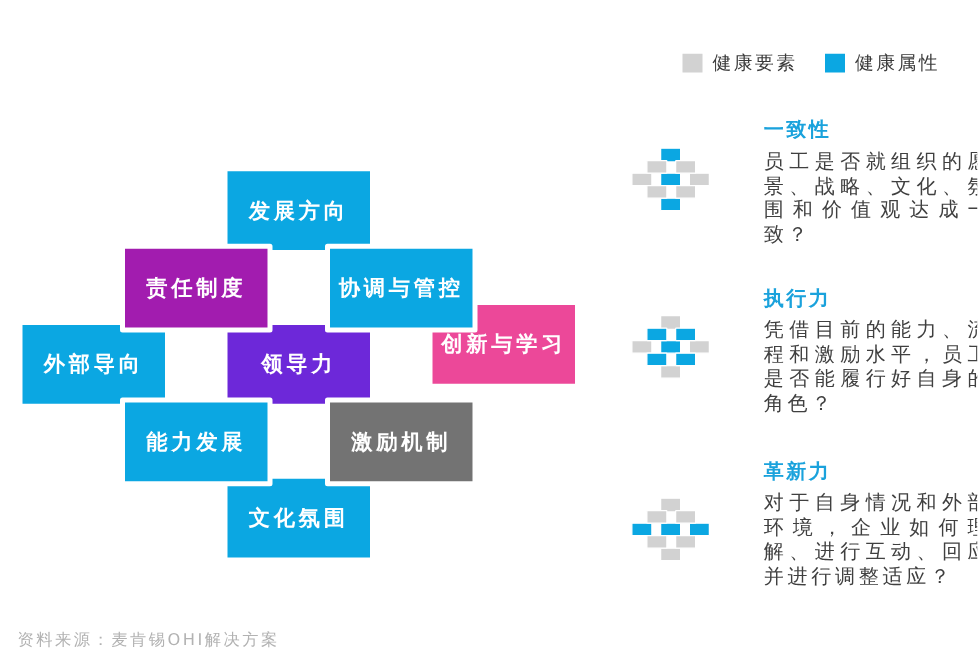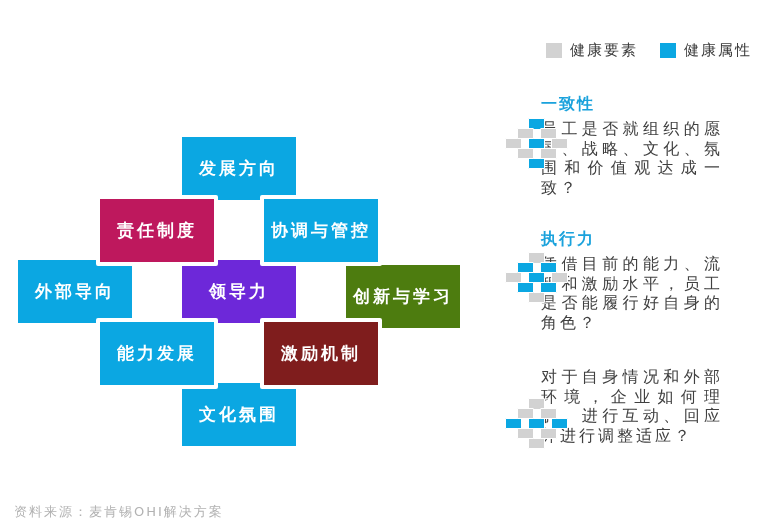--- a/index.html
+++ b/index.html
@@ -44,21 +44,21 @@
   }
   
   .attr-section{position:absolute;left:505px;width:272px;}
   .attr-section.s1{top:94px;}
   .attr-section.s2{top:229px;}
   .attr-section.s3{top:367px;}
   .attr-icon{position:absolute;left:0;width:64px;height:51px;}
   .s1 .attr-icon{top:24px;}
   .s2 .attr-icon{top:23px;}
   .s3 .attr-icon{top:31px;}
-  .attr-text{margin-left:36px;}
+  .attr-text{margin-left:106px;}
   .attr-name{
     font-size:16px;font-weight:bold;color:#1aa2dc;
     letter-spacing:2px;margin-bottom:4px;
   }
   .attr-desc{
     font-size:16px;color:#404040;line-height:19.5px;
     letter-spacing:3px;width:182px;text-align:justify;
   }
   
   .source{
@@ -80,26 +80,26 @@
     <div class="legend-item">
       <span class="swatch swatch-blue"></span>
       <span class="legend-label">健康属性</span>
     </div>
   </div>
 
   <div class="org-diagram" id="org-diagram">
       <div class="lattice-box" style="left: 178px; top: 0px; width: 122px; height: 71px; background: rgb(11, 167, 226);">发展方向</div>
       <div class="lattice-box" style="left: 14px; top: 123px; width: 122px; height: 71px; background: rgb(11, 167, 226);">外部导向</div>
       <div class="lattice-box" style="left: 178px; top: 123px; width: 122px; height: 71px; background: #6d28d9;">领导力</div>
-      <div class="lattice-box" style="left: 342px; top: 128px; width: 122px; height: 71px; background: #4d7c0f;">创新与学习</div>
+      <div class="lattice-box" style="left: 342px; top: 107px; width: 122px; height: 71px; background: #ec4899;">创新与学习</div>
       <div class="lattice-box" style="left: 178px; top: 246px; width: 122px; height: 71px; background: rgb(11, 167, 226);">文化氛围</div>
-      <div class="lattice-box" style="left: 96px; top: 61.5px; width: 122px; height: 71px; background: #be185d;">责任制度</div>
+      <div class="lattice-box" style="left: 96px; top: 61.5px; width: 122px; height: 71px; background: #a21caf;">责任制度</div>
       <div class="lattice-box" style="left: 260px; top: 61.5px; width: 122px; height: 71px; background: rgb(11, 167, 226);">协调与管控</div>
       <div class="lattice-box" style="left: 96px; top: 184.5px; width: 122px; height: 71px; background: rgb(11, 167, 226);">能力发展</div>
-      <div class="lattice-box" style="left: 260px; top: 184.5px; width: 122px; height: 71px; background: #7f1d1d;">激励机制</div>
+      <div class="lattice-box" style="left: 260px; top: 184.5px; width: 122px; height: 71px; background: #737373;">激励机制</div>
     </div>
 
   <div class="attr-section s1">
     <div class="attr-icon">
         <div class="mini-box" style="left: 23px; top: 0px; width: 17px; height: 11.5px; background: rgb(11, 167, 226);"></div>
         <div class="mini-box" style="left: 0px; top: 19.8px; width: 17px; height: 11.5px; background: rgb(210, 210, 210);"></div>
         <div class="mini-box" style="left: 23px; top: 19.8px; width: 17px; height: 11.5px; background: rgb(11, 167, 226);"></div>
         <div class="mini-box" style="left: 46px; top: 19.8px; width: 17px; height: 11.5px; background: rgb(210, 210, 210);"></div>
         <div class="mini-box" style="left: 23px; top: 39.6px; width: 17px; height: 11.5px; background: rgb(11, 167, 226);"></div>
         <div class="mini-box" style="left: 11.5px; top: 9.9px; width: 17px; height: 11.5px; background: rgb(210, 210, 210);"></div>
@@ -137,19 +137,20 @@
         <div class="mini-box" style="left: 0px; top: 19.8px; width: 17px; height: 11.5px; background: rgb(11, 167, 226);"></div>
         <div class="mini-box" style="left: 23px; top: 19.8px; width: 17px; height: 11.5px; background: rgb(11, 167, 226);"></div>
         <div class="mini-box" style="left: 46px; top: 19.8px; width: 17px; height: 11.5px; background: rgb(11, 167, 226);"></div>
         <div class="mini-box" style="left: 23px; top: 39.6px; width: 17px; height: 11.5px; background: rgb(210, 210, 210);"></div>
         <div class="mini-box" style="left: 11.5px; top: 9.9px; width: 17px; height: 11.5px; background: rgb(210, 210, 210);"></div>
         <div class="mini-box" style="left: 34.5px; top: 9.9px; width: 17px; height: 11.5px; background: rgb(210, 210, 210);"></div>
         <div class="mini-box" style="left: 11.5px; top: 29.7px; width: 17px; height: 11.5px; background: rgb(210, 210, 210);"></div>
         <div class="mini-box" style="left: 34.5px; top: 29.7px; width: 17px; height: 11.5px; background: rgb(210, 210, 210);"></div>
       </div>
     <div class="attr-text">
+      <div class="attr-name">革新力</div>
       <div class="attr-desc">对于自身情况和外部环境，企业如何理解、进行互动、回应并进行调整适应？</div>
     </div>
   </div>
 
   <div class="source">资料来源：麦肯锡OHI解决方案</div>
 
 </div>
 
 </body></html>

